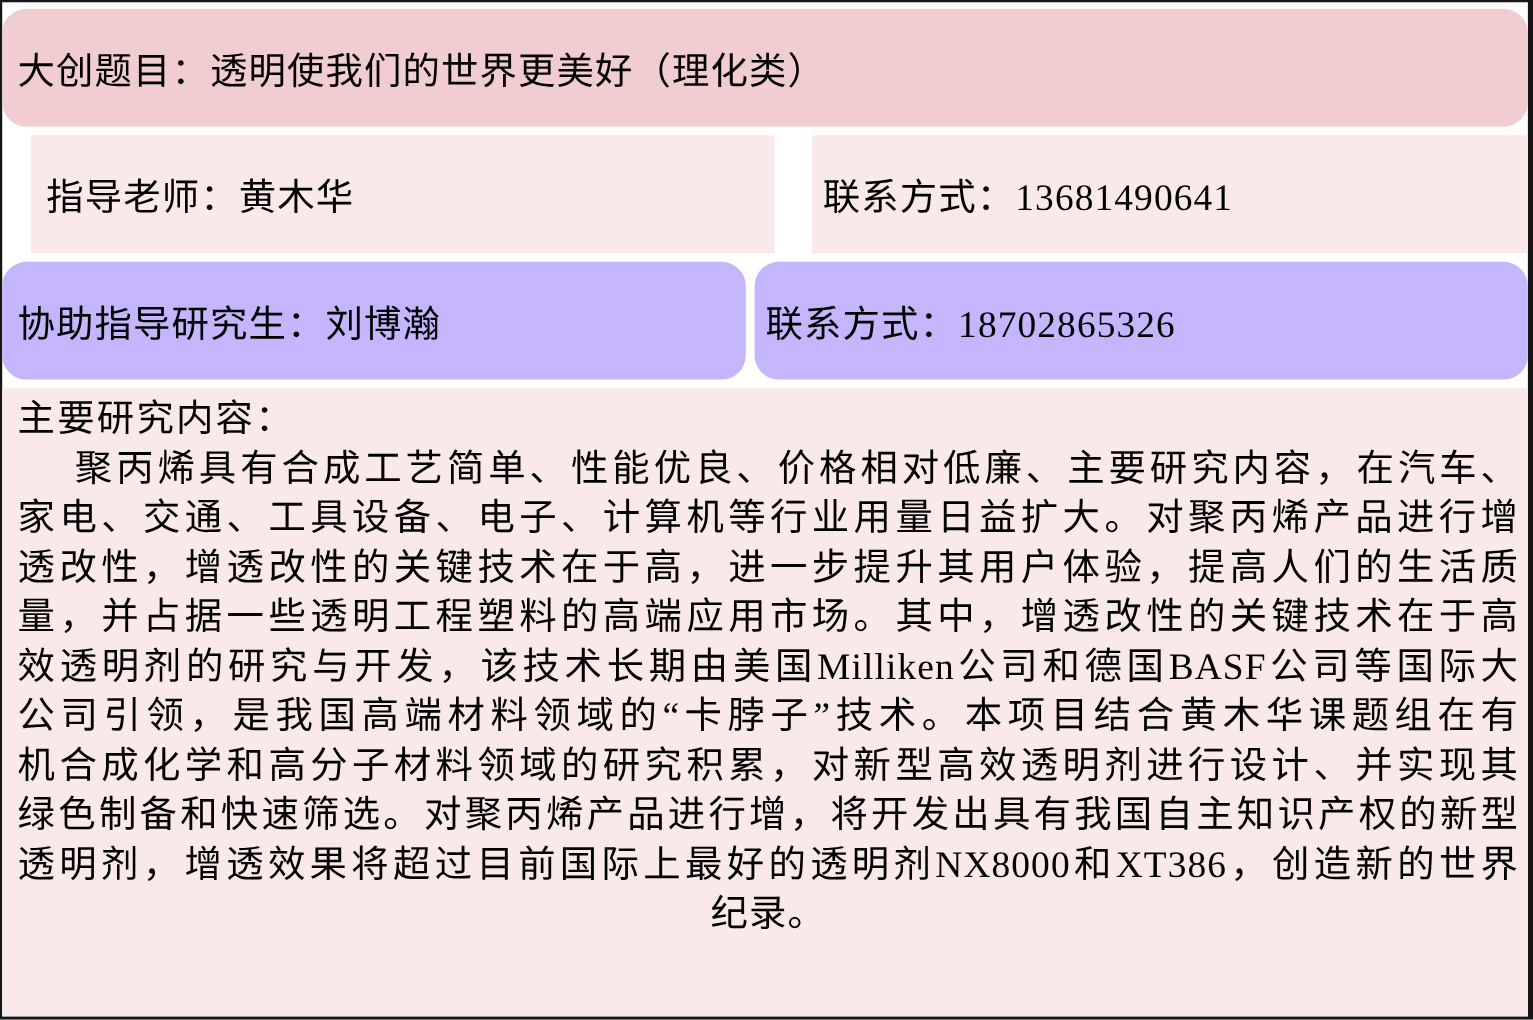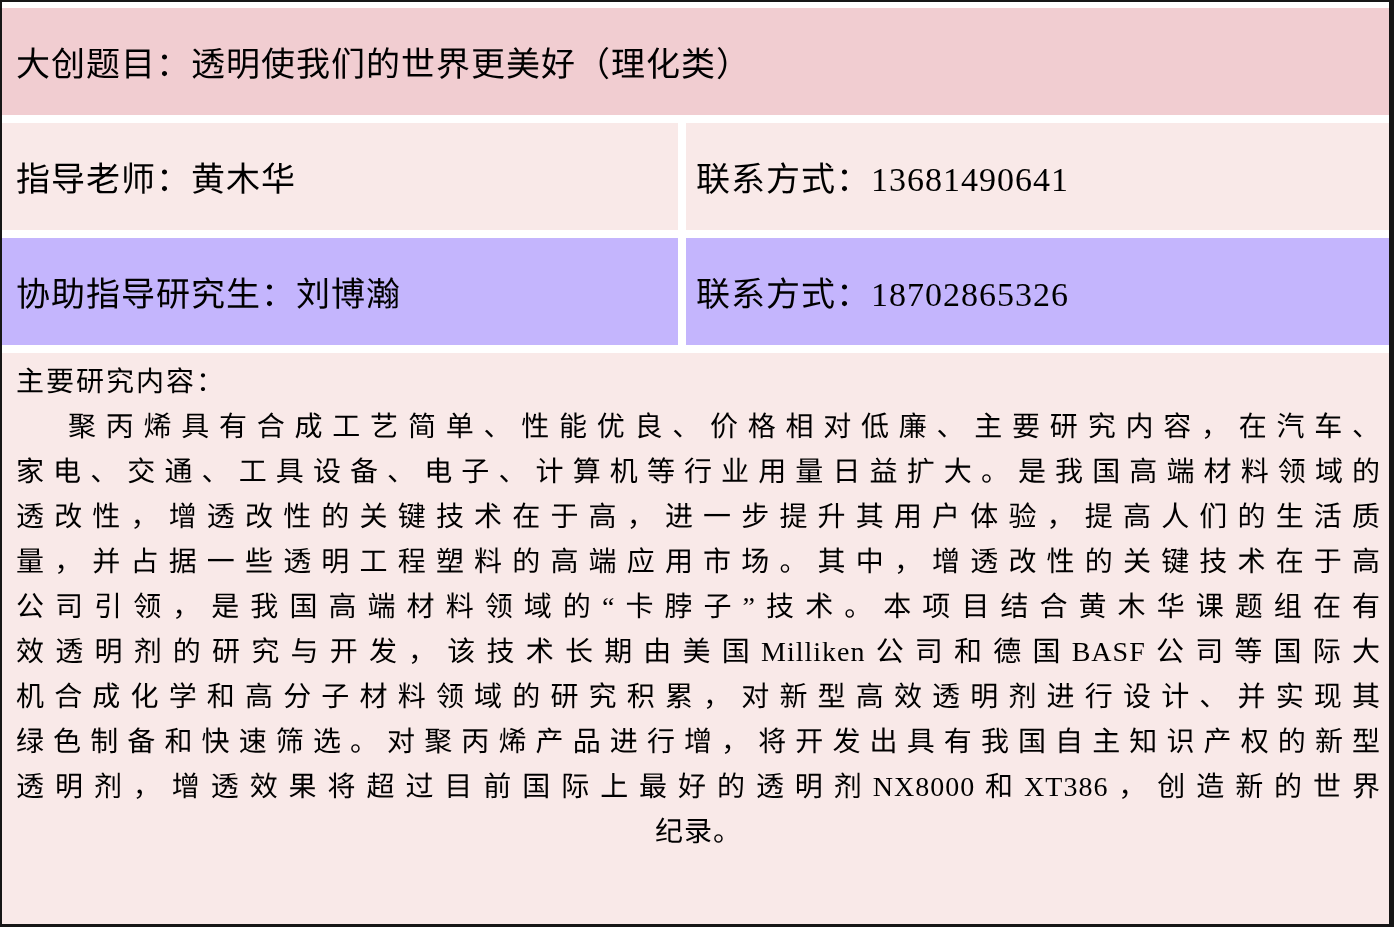--- a/index.html
+++ b/index.html
@@ -21,42 +21,42 @@
     display: flex;
     flex-direction: column;
     gap: 8px;
     overflow: hidden;
   }
   .row {
     flex: 0 0 107px;
     display: flex;
     align-items: stretch;
   }
-  .row-dark  { background: #f1cdd1; }
+  .row-dark  { background: #f1cdd1; border-radius: 22px; }
   .row-light { background: #f9e9e8; }
   .row.split { gap: 8px; background: transparent; }
   .cell {
     display: flex;
     align-items: center;
     box-sizing: border-box;
     font-size: 34px;
     letter-spacing: 1px;
     padding-left: 14px;
   }
   .cell.full { flex: 1 1 auto; }
   .cell.left  { flex: 0 0 676px; }
   .cell.right { flex: 1 1 auto; padding-left: 10px; font-family: Liberation Serif, serif; }
   .split.row-dark-cells  .cell { background: #c4b5fd; }
-  .split.row-light-cells .cell { background: #f9e9e8; }
+  .split.row-light-cells .cell { background: #f9e9e8; margin-left: 26px; }
   .content-row {
     flex: 1 1 auto;
     display: block;
     box-sizing: border-box;
     padding: 6px 8px 0 14px;
-    font-size: 28px;
+    font-size: 34px;
   }
   .content-heading {
     line-height: 45px;
     letter-spacing: 2px;
   }
   .pline {
     line-height: 45px;
     letter-spacing: 1px;
     text-align: center;
   }
@@ -81,24 +81,24 @@
   </div>
 
   <div class="row split row-dark-cells">
     <div class="cell left row-dark">协助指导研究生：刘博瀚</div>
     <div class="cell right row-dark">联系方式：18702865326</div>
   </div>
 
   <div class="content-row row-light">
     <div class="content-heading">主要研究内容：</div>
     <div class="pline just indent">聚丙烯具有合成工艺简单、性能优良、价格相对低廉、主要研究内容，在汽车、</div>
-    <div class="pline just">家电、交通、工具设备、电子、计算机等行业用量日益扩大。是我国高端材料领域的</div>
+    <div class="pline just">家电、交通、工具设备、电子、计算机等行业用量日益扩大。对聚丙烯产品进行增</div>
     <div class="pline just">透改性，增透改性的关键技术在于高，进一步提升其用户体验，提高人们的生活质</div>
     <div class="pline just">量，并占据一些透明工程塑料的高端应用市场。其中，增透改性的关键技术在于高</div>
+    <div class="pline just">效透明剂的研究与开发，该技术长期由美国Milliken公司和德国BASF公司等国际大</div>
     <div class="pline just">公司引领，是我国高端材料领域的“卡脖子”技术。本项目结合黄木华课题组在有</div>
-    <div class="pline just">效透明剂的研究与开发，该技术长期由美国Milliken公司和德国BASF公司等国际大</div>
     <div class="pline just">机合成化学和高分子材料领域的研究积累，对新型高效透明剂进行设计、并实现其</div>
     <div class="pline just">绿色制备和快速筛选。对聚丙烯产品进行增，将开发出具有我国自主知识产权的新型</div>
     <div class="pline just">透明剂，增透效果将超过目前国际上最好的透明剂NX8000和XT386，创造新的世界</div>
     <div class="pline">纪录。</div>
   </div>
 
 </div>
 
 </body></html>

